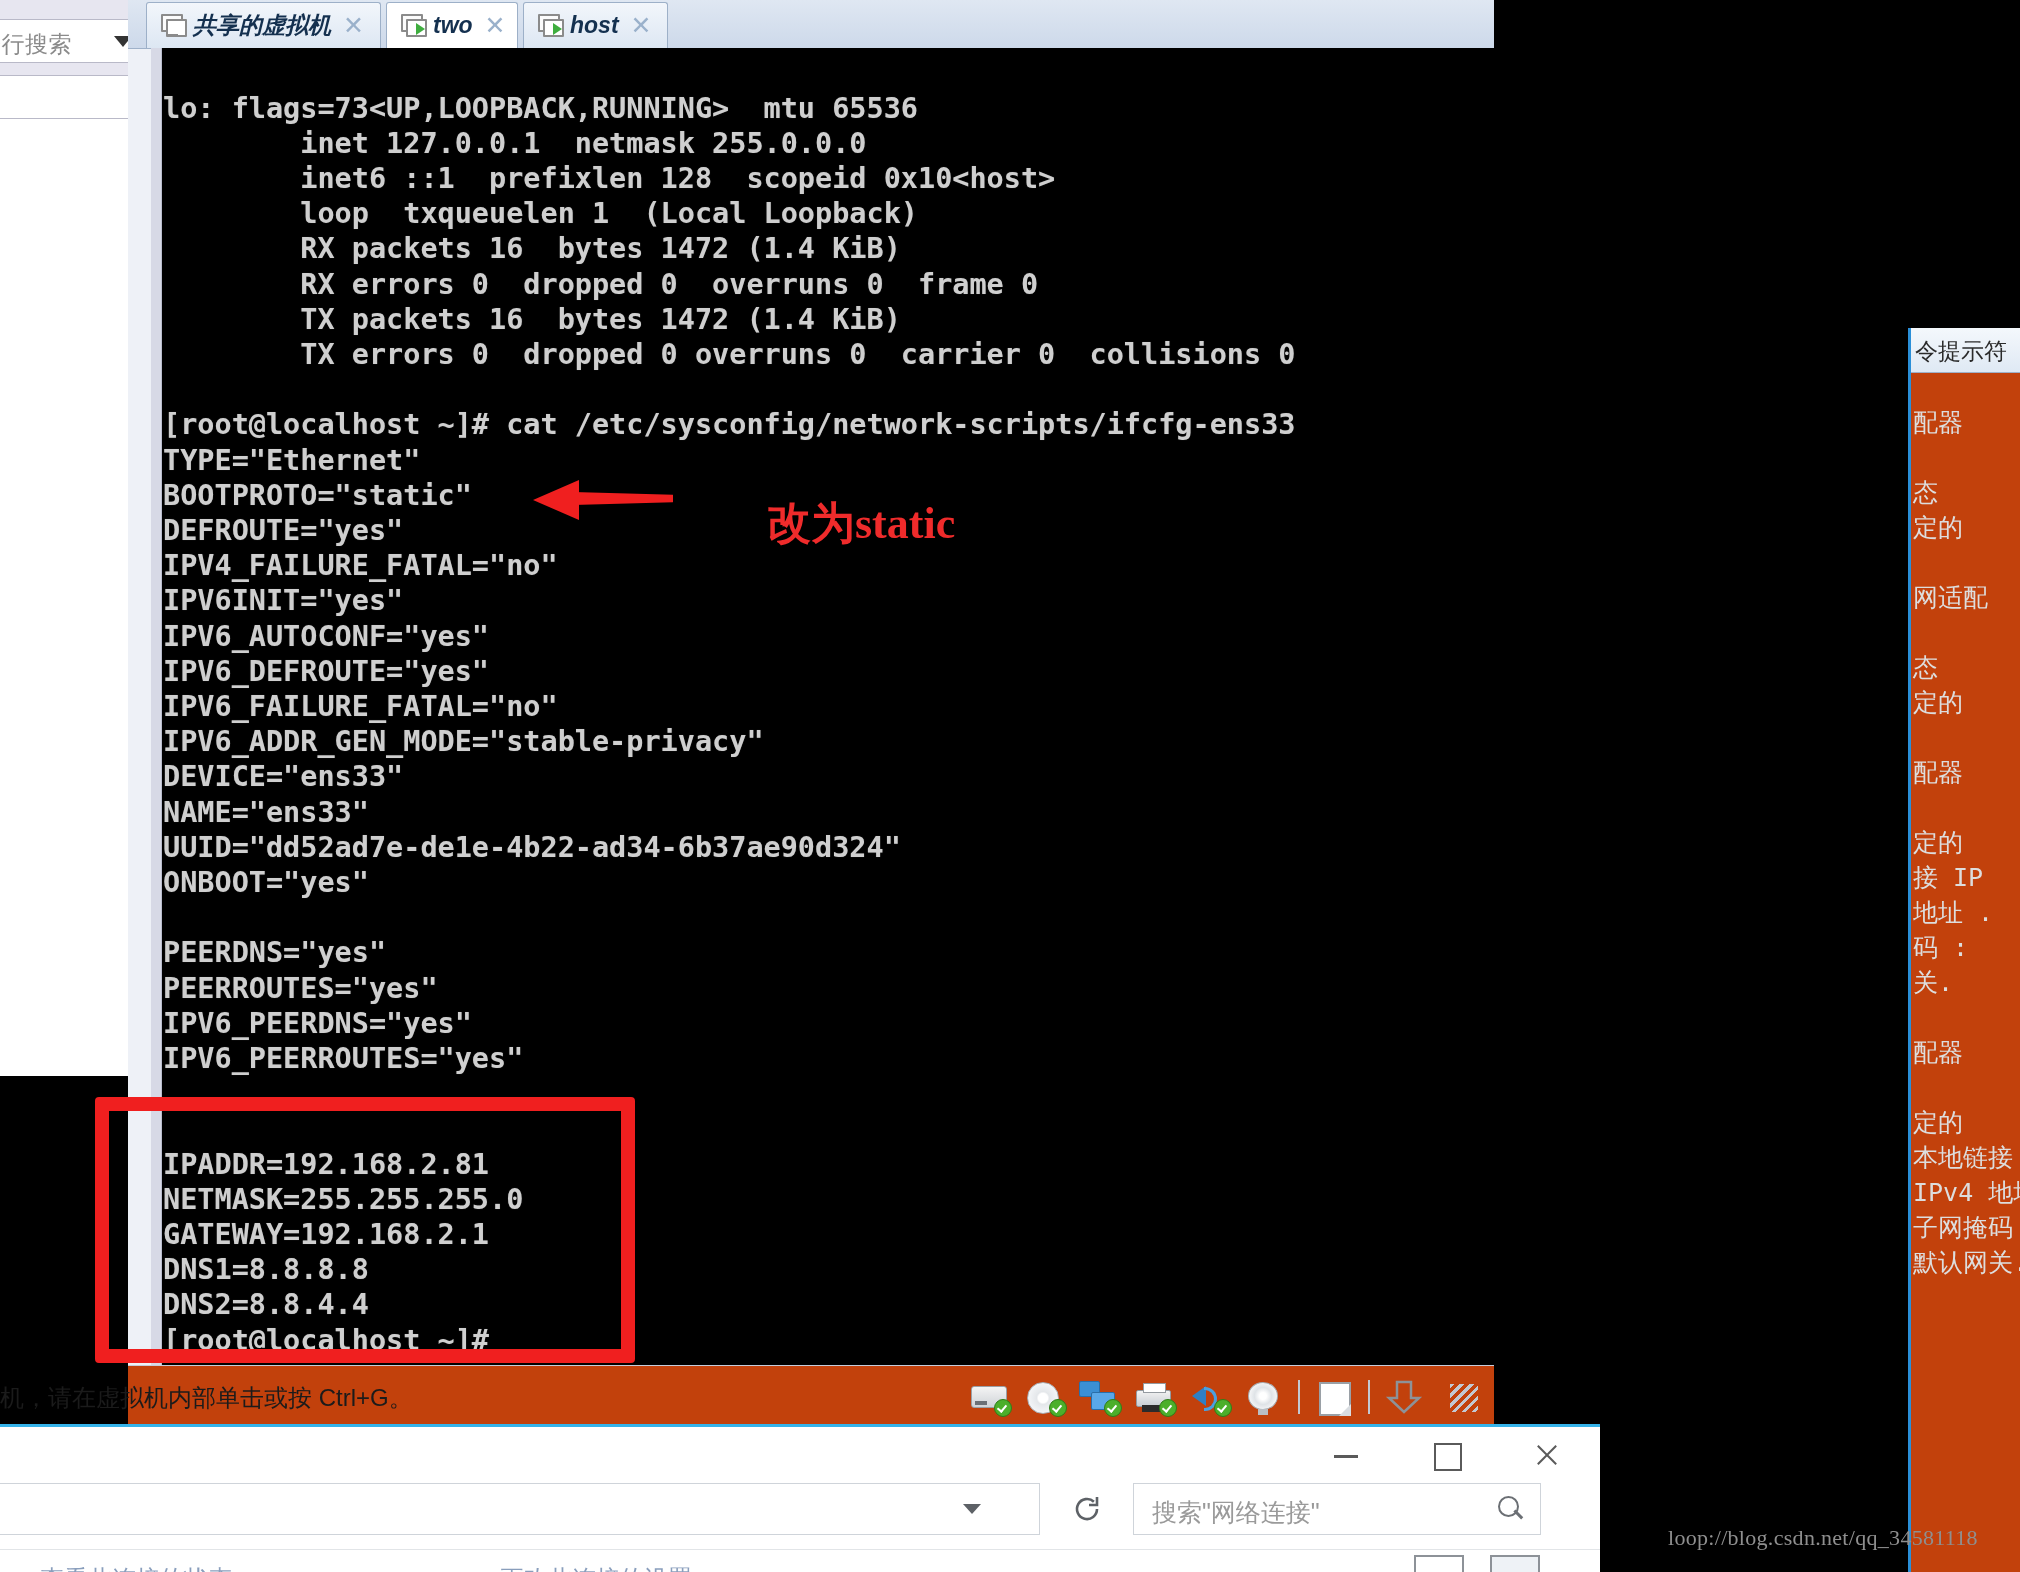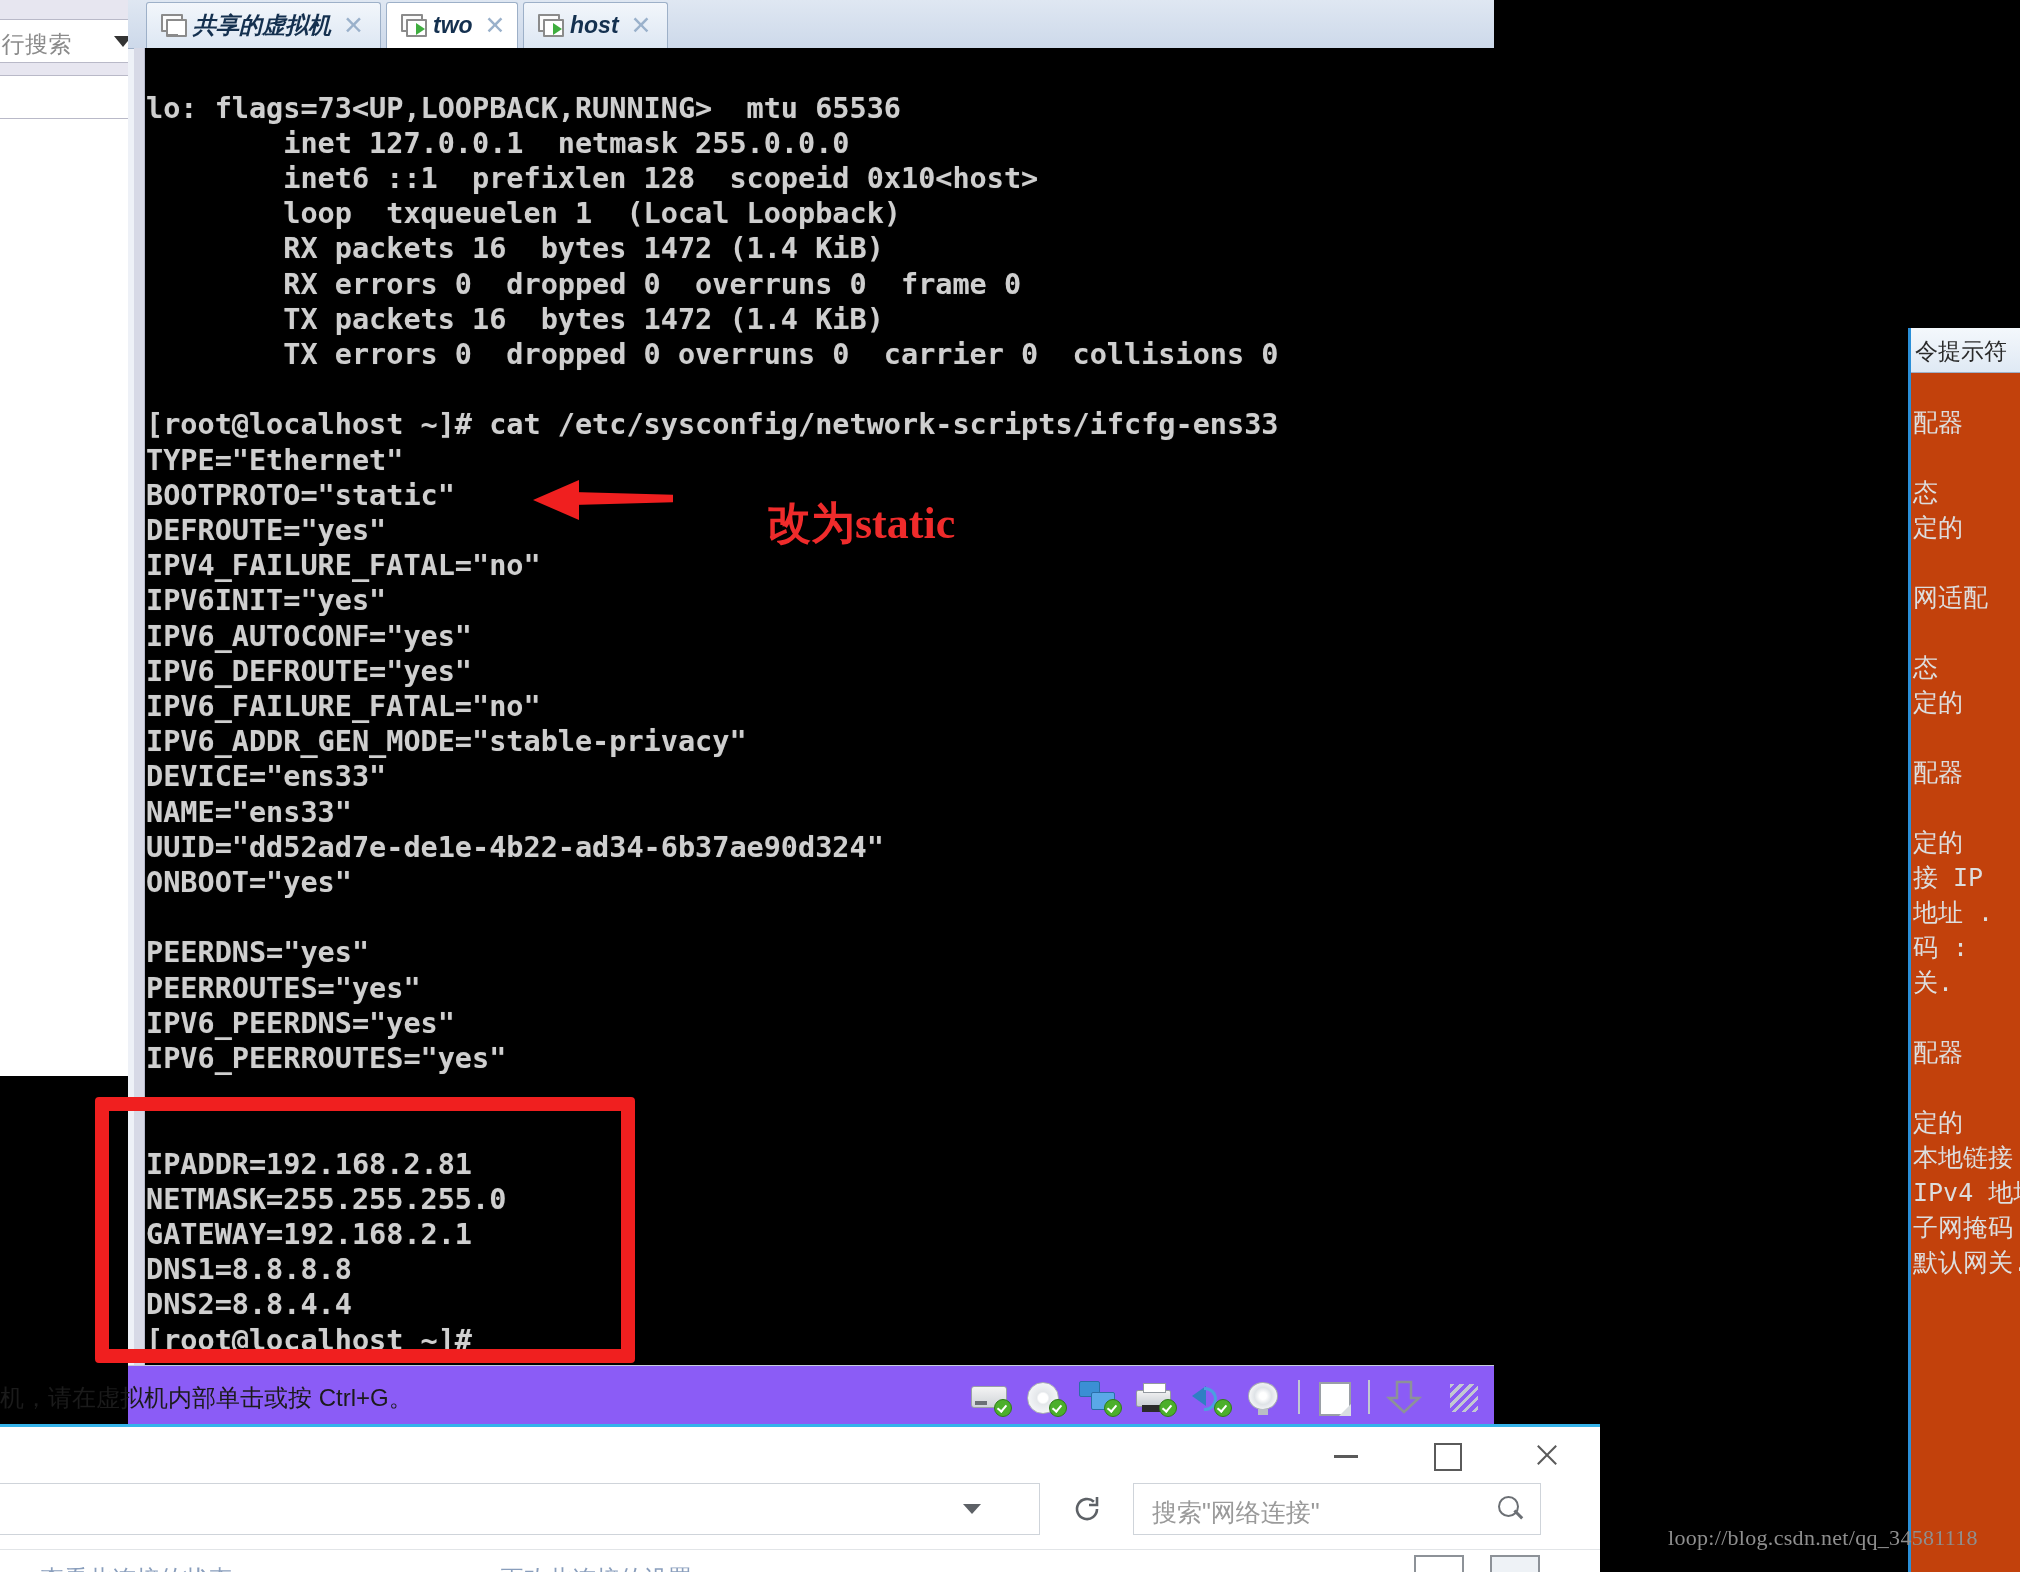--- a/index.html
+++ b/index.html
@@ -38,29 +38,29 @@
   .tab .tabclose{font-size:25px;color:#9ab1cb;margin:0 4px 0 12px;font-weight:bold;}
 
   
   .ic-mon{position:absolute;left:4px;top:3px;width:18px;height:14px;border:2px solid #8b8b8b;border-radius:1px;background:#fbfbfb;}
   .ic-mon2{position:absolute;left:9px;top:8px;width:17px;height:14px;border:2px solid #8b8b8b;border-radius:1px;background:#fff;}
   .ic-stand{position:absolute;left:11px;top:23px;width:10px;height:3px;background:#8b8b8b;}
   .ic-play{position:absolute;left:19px;top:12px;width:0;height:0;
     border-left:9px solid #3fae3f;border-top:6px solid transparent;border-bottom:6px solid transparent;}
 
   
-  .term{position:absolute;left:6px;top:48px;width:1360px;height:1317px;background:#000;overflow:hidden;padding-left:28px;}
+  .term{position:absolute;left:23px;top:48px;width:1360px;height:1317px;background:#000;overflow:hidden;padding-left:28px;}
   .termscroll{position:absolute;left:0;top:0;width:10px;height:1317px;background:#d7d9e6;border-right:1px solid #b9bccd;}
   .termtext{position:absolute;left:12px;top:14px;white-space:pre;color:#cfcfcf;
     font-family:"DejaVu Sans Mono","Liberation Mono",monospace;
     font-size:28.5px;line-height:35.2px;letter-spacing:0px;font-weight:bold;
     text-shadow:0 0 1px rgba(255,255,255,.25);}
 
   
-  .vm-status{position:absolute;left:0;top:1365px;width:1366px;height:62px;background:#8b5cf6;
+  .vm-status{position:absolute;left:0;top:1365px;width:1366px;height:62px;background:#c2410c;
     border-top:1px solid #c7cddb;}
   .vm-status .msg{position:absolute;left:-128px;top:16px;font-size:24px;color:#1b1b1b;white-space:nowrap;}
   .vm-dev{position:absolute;right:14px;top:8px;height:46px;display:flex;align-items:center;gap:13px;}
   .dev{width:42px;height:38px;position:relative;}
   .dev .badge{position:absolute;right:-2px;bottom:-1px;width:16px;height:16px;border-radius:50%;
     background:#4caf2b;border:1px solid #2f7d18;}
   .dev .badge:after{content:"";position:absolute;left:4px;top:3px;width:4px;height:7px;
     border:solid #fff;border-width:0 2px 2px 0;transform:rotate(40deg);}
   .sh-hdd{position:absolute;left:3px;top:8px;width:34px;height:20px;border-radius:3px;
     background:linear-gradient(#f4f4f4,#cfd3d8);border:1px solid #9aa0a6;}

